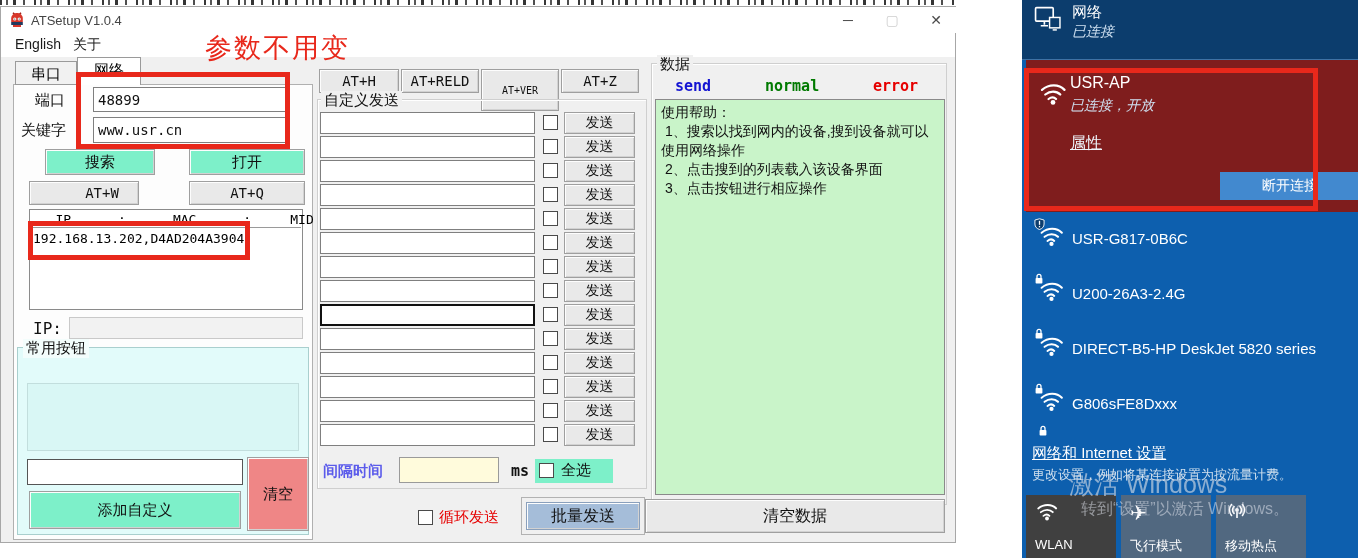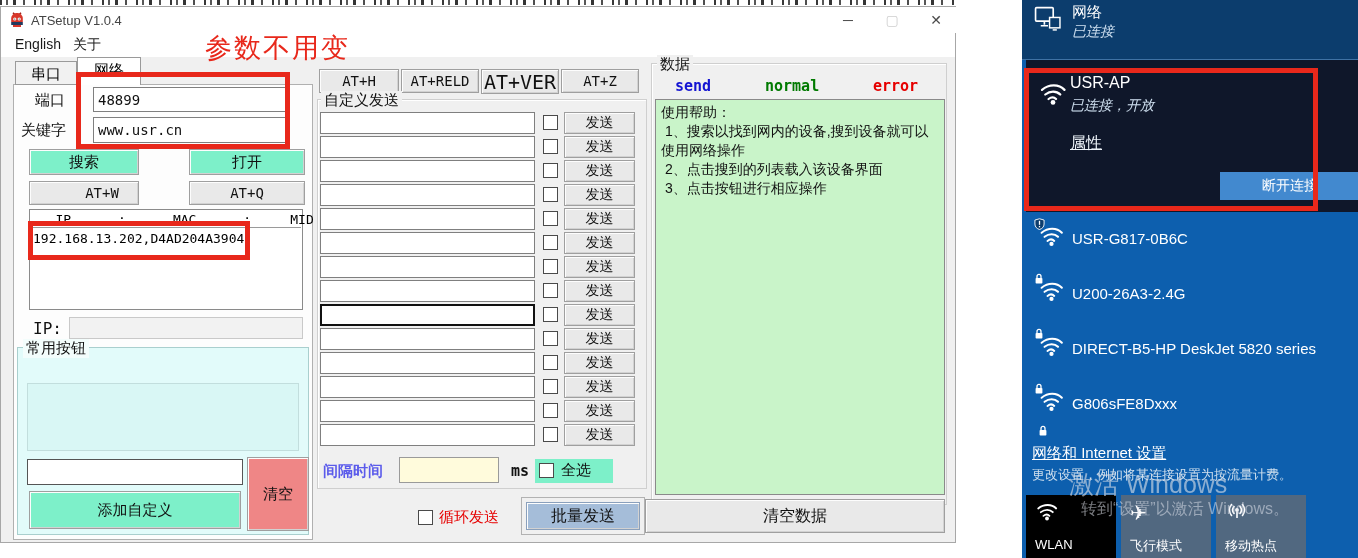--- a/index.html
+++ b/index.html
@@ -53,33 +53,33 @@
 
   .batch-frame{left:520px;top:490px;width:124px;height:38px;background:#f0f0f0;border:1px solid #b2b2b2;box-sizing:border-box;}
   .batch-btn{left:4px;top:4px;width:114px;height:28px;background:#a5bdd9;border:1px solid #8aa0bc;font-size:16px;}
 
   .red-rect{position:absolute;border:5px solid #e8281b;box-sizing:border-box;z-index:50;pointer-events:none;}
   .annotation{position:absolute;left:205px;top:30px;font-size:27px;color:#e8281b;letter-spacing:2px;z-index:50;}
 
   
   .flyout{left:1022px;top:0;width:336px;height:558px;background:#0d5fae;color:#fff;}
   .flyout-topband{left:0;top:0;width:336px;height:59px;background:#0c3d6d;border-bottom:1px solid #3f72a4;}
-  .selected-net{left:4px;top:60px;width:332px;height:152px;background:#0f172a;}
+  .selected-net{left:4px;top:60px;width:332px;height:152px;background:#7f1d1d;}
   .net-name{font-size:16px;color:#fff;}
   .net-status{font-size:14px;color:#cfe0f0;font-style:italic;}
   .flyout-link{font-size:16px;color:#eef4fa;text-decoration:underline;font-family:Liberation Serif, serif;}
   .disconnect-btn{position:absolute;left:194px;top:112px;width:140px;height:28px;background:#4289cf;border:none;color:#fff;font-size:14px;}
   .net-item{position:absolute;left:4px;width:332px;height:52px;}
   .net-ssid{position:absolute;left:46px;top:16px;font-size:15px;color:#fff;white-space:nowrap;}
   .badge{position:absolute;left:8px;top:2px;}
   .wifi-wrap{position:absolute;left:12px;top:10px;}
   .settings-link{position:absolute;left:10px;top:444px;font-size:15px;color:#fff;text-decoration:underline;}
   .settings-desc{position:absolute;left:10px;top:466px;font-size:13px;color:#d0e0ee;white-space:nowrap;}
   .tile{position:absolute;top:495px;width:90px;height:63px;}
-  .tile.active{background:#000000;text-align:right;}
+  .tile.active{background:#404040;text-align:right;}
   .tile.inactive{background:#516880;}
   .tile-label{position:absolute;left:9px;top:42px;font-size:13px;color:#fff;white-space:nowrap;}
   .tile-icon{position:absolute;left:9px;top:6px;}
   .watermark1{position:absolute;left:47px;top:468px;font-size:25px;color:rgba(218,223,231,.62);z-index:40;pointer-events:none;white-space:nowrap;}
   .watermark2{position:absolute;left:59px;top:499px;font-size:16px;color:rgba(218,223,231,.55);z-index:40;pointer-events:none;white-space:nowrap;}
 </style>
 </head>
 <body>
 
 <div class="stage">
@@ -114,21 +114,21 @@
 
     <div class="tab tab-inactive" style="left:14px;top:54px;width:62px;height:24px;">串口</div>
     <div class="tab tab-active" style="left:76px;top:50px;width:64px;height:28px;">网络</div>
     <div class="abs tab-page"></div>
 
     <span class="lbl" style="left:34px;top:84px;">端口</span>
     <input class="input" style="left: 92px; top: 80px; width: 196px; height: 25px;" value="48899">
     <span class="lbl" style="left:20px;top:114px;">关键字</span>
     <input class="input" style="left: 92px; top: 110px; width: 196px; height: 26px;" value="www.usr.cn">
 
-    <button class="btn teal" style="left:28px;top:142px;width:110px;height:26px;">搜索</button>
+    <button class="btn teal" style="left:44px;top:142px;width:110px;height:26px;">搜索</button>
     <button class="btn teal" style="left:188px;top:142px;width:116px;height:26px;">打开</button>
     <button class="btn gray mono" style="left:28px;top:174px;width:110px;height:24px;font-size:14px;padding-left:36px;">AT+W</button>
     <button class="btn gray mono" style="left:188px;top:174px;width:116px;height:24px;font-size:14px;">AT+Q</button>
 
     <div class="abs listbox">
       <div class="abs mono" style="left:2px;top:2px;width:268px;font-size:13px;white-space:pre;">   IP      :      MAC      :     MID    :   VER</div>
       <div class="list-divider"></div>
       <div class="abs mono" style="left:3px;top:21px;font-size:13px;white-space:pre;">192.168.13.202,D4AD204A3904,</div>
     </div>
 
@@ -137,21 +137,21 @@
 
     <div class="abs common-group"></div>
     <span class="group-label" style="left:22px;top:332px;background:#f3fdfc;">常用按钮</span>
     <div class="abs common-inner"></div>
     <input class="input" style="left: 26px; top: 452px; width: 216px; height: 26px; border-color: rgb(85, 85, 85);" value="">
     <button class="btn coral" style="left:246px;top:450px;width:62px;height:74px;">清空</button>
     <button class="btn teal" style="left:28px;top:484px;width:212px;height:38px;">添加自定义</button>
 
     <button class="btn gray mono" style="left:318px;top:62px;width:80px;height:24px;font-size:14px;">AT+H</button>
     <button class="btn gray mono" style="left:400px;top:62px;width:78px;height:24px;font-size:14px;">AT+RELD</button>
-    <button class="btn gray mono" style="left:480px;top:62px;width:78px;height:25px;font-size:20px;">AT+VER</button>
+    <button class="btn gray mono" style="left:480px;top:62px;width:78px;height:42px;font-size:10px;">AT+VER</button>
     <button class="btn gray mono" style="left:560px;top:62px;width:78px;height:24px;font-size:14px;">AT+Z</button>
 
     <div class="groupbox" style="left:316px;top:92px;width:330px;height:390px;"></div>
     <span class="group-label" style="left:320px;top:84px;">自定义发送</span>
     <div>
         <input class="input" style="left: 319px; top: 105px; width: 215px; height: 22px;">
         <span class="cb" style="left: 542px; top: 108px;"></span>
         <button class="btn gray" style="left: 563px; top: 105px; width: 71px; height: 22px; font-size: 14px;">发送</button>
         <input class="input" style="left: 319px; top: 129px; width: 215px; height: 22px;">
         <span class="cb" style="left: 542px; top: 132px;"></span>

